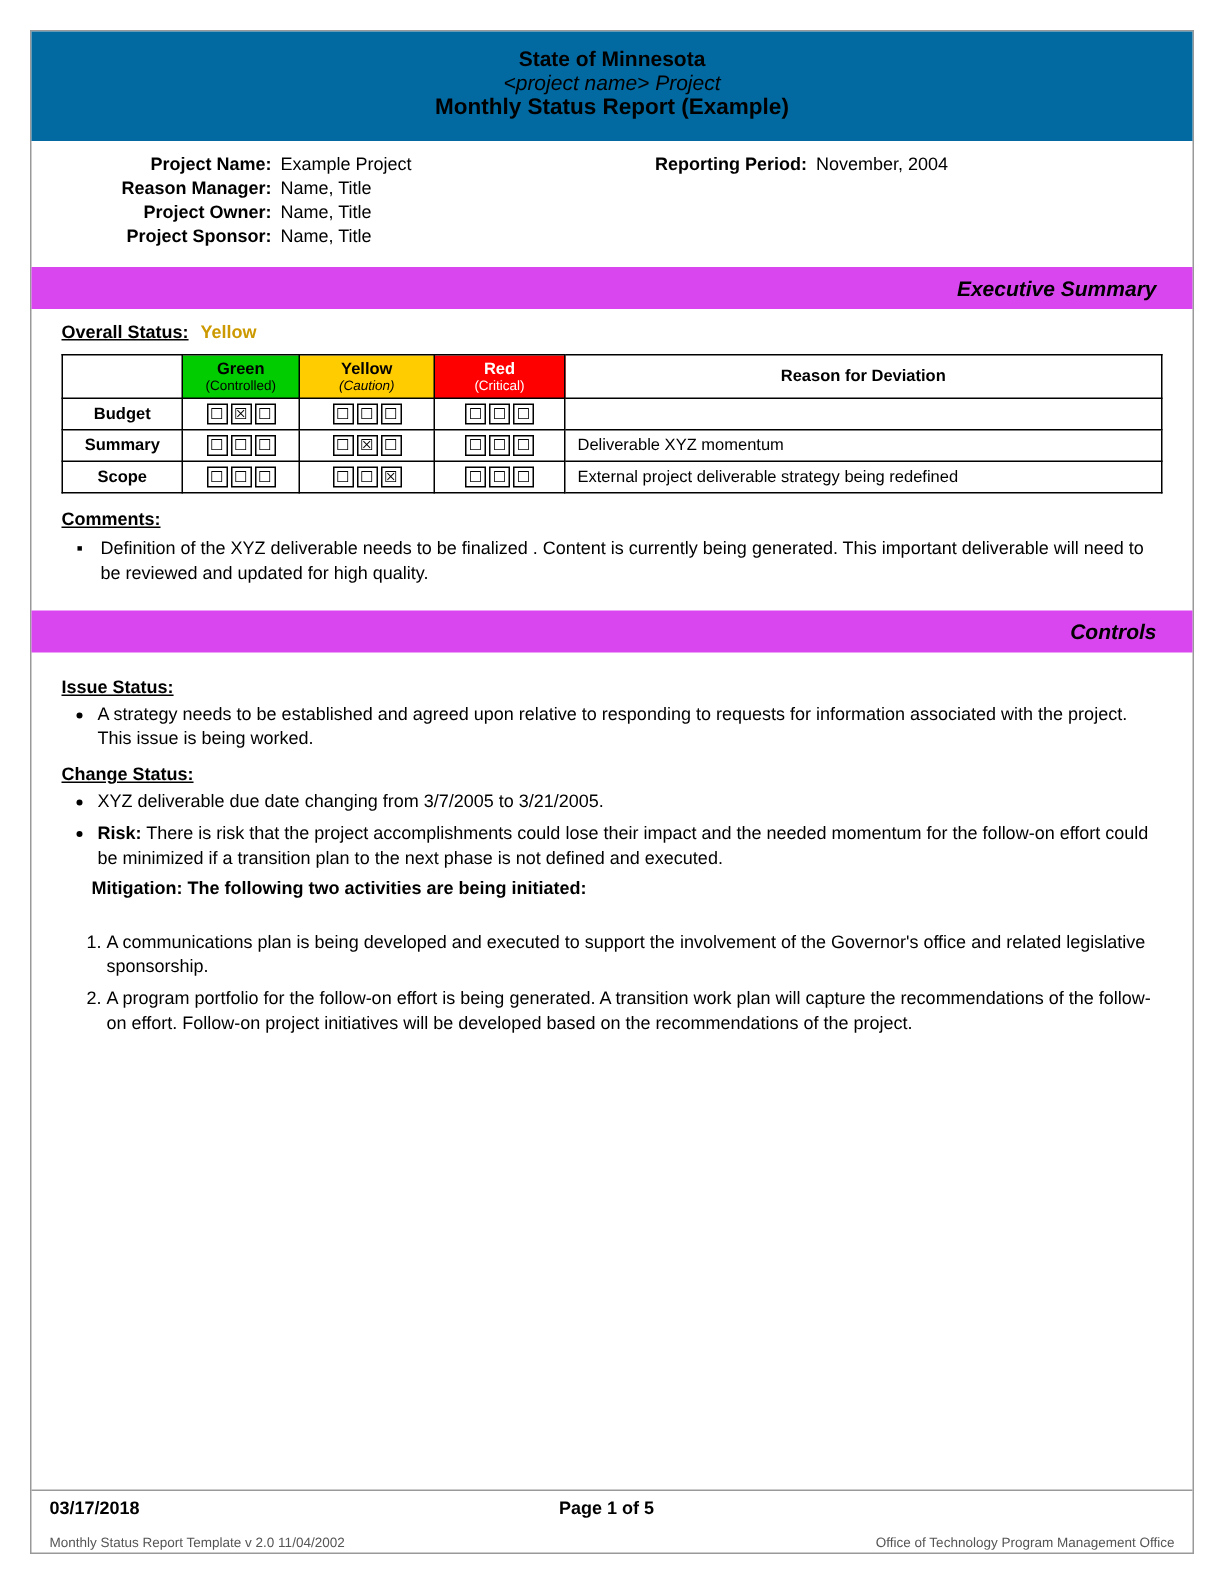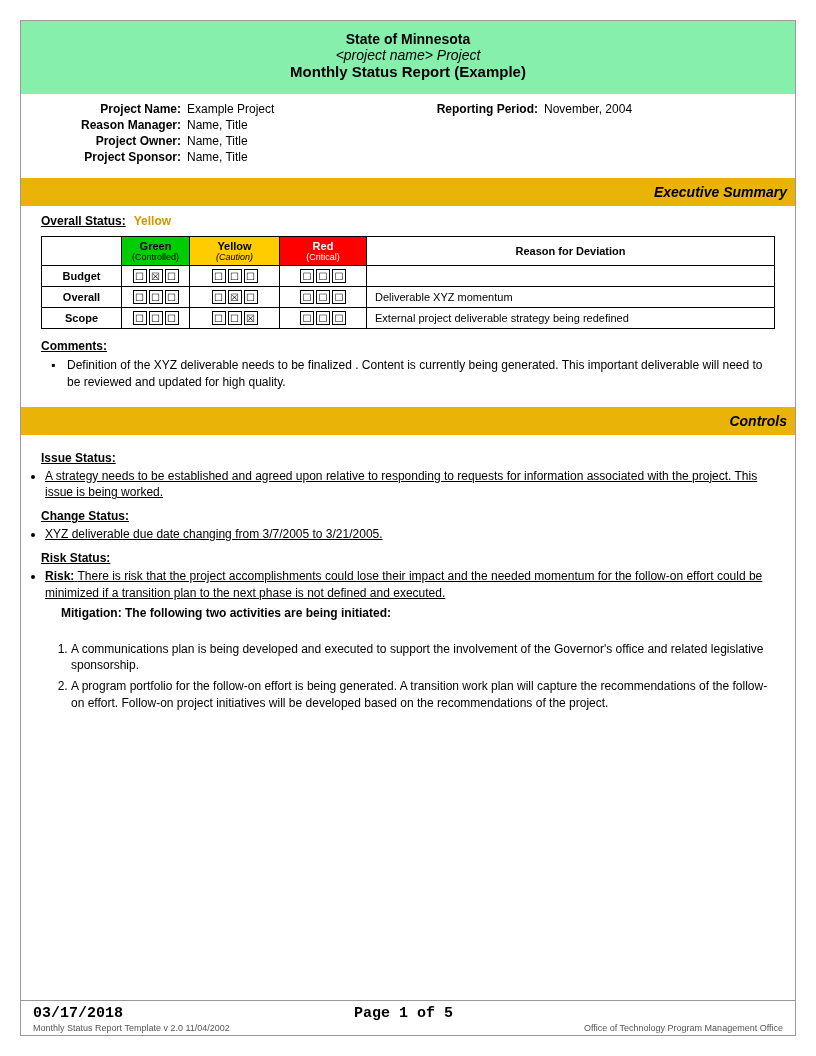--- a/index.html
+++ b/index.html
@@ -13,21 +13,21 @@
     }
     .page {
       border: 1px solid #999;
       width: 776px;
       min-height: 1016px;
       margin: 0 auto;
       padding: 0;
       position: relative;
     }
     .header-gray {
-      background: #86efac;
+      background: #0369a1;
       text-align: center;
       padding: 10px 20px 14px;
     }
     .header-gray .line1 {
       font-size: 14px;
       font-weight: bold;
     }
     .header-gray .line2 {
       font-size: 14px;
       font-style: italic;
@@ -48,23 +48,23 @@
       margin-bottom: 2px;
     }
     .info-label {
       font-weight: bold;
       min-width: 130px;
       text-align: right;
       margin-right: 6px;
     }
     .info-value {}
     .section-header {
-      background: #eab308;
+      background: #d946ef;
       text-align: right;
-      padding: 6px 8px;
+      padding: 6px 24px;
       font-style: italic;
       font-weight: bold;
       font-size: 14px;
       margin-top: 4px;
     }
     .content-area {
       padding: 8px 20px;
     }
     .overall-status {
       display: flex;
@@ -143,22 +143,21 @@
       margin-bottom: 4px;
       line-height: 1.4;
     }
     .bullet-list li::before {
       content: '▪';
       position: absolute;
       left: 0;
     }
     .dot-list {
       list-style: disc;
-      margin-left: 4px;
-      text-decoration: underline;
+      margin-left: 24px;
     }
     .dot-list li {
       margin-bottom: 4px;
       line-height: 1.4;
     }
     .sub-label {
       font-weight: bold;
       text-decoration: underline;
       margin-bottom: 3px;
       margin-top: 8px;
@@ -182,30 +181,29 @@
       position: absolute;
       bottom: 0;
       left: 0;
       right: 0;
       border-top: 1px solid #999;
       padding: 4px 12px 2px;
     }
     .footer-top {
       display: flex;
       justify-content: space-between;
-      font-size: 15px;
-      font-weight: bold;
-      font-family: Liberation Mono, monospace;
+      font-size: 12px;
+      font-weight: bold;
     }
     .footer-bottom {
       display: flex;
       justify-content: space-between;
       font-size: 9px;
       color: #555;
-      margin-top: 1px;
+      margin-top: 11px;
     }
     .main-content {
       padding-bottom: 60px;
     }
   </style>
 </head>
 <body>
 
 <div class="page">
   <div class="main-content">
@@ -251,21 +249,21 @@
 
       <div class="overall-status">
         <span class="overall-status-label">Overall Status:</span>
         <span class="status-yellow">Yellow</span>
       </div>
 
       <table class="status-table">
         <thead>
           <tr>
             <th style="width:80px;"></th>
-            <th class="green-header" style="width:68px;">
+            <th class="green-header" style="width:78px;">
               <div>Green</div>
               <div style="font-size:9px; font-weight:normal;">(Controlled)</div>
             </th>
             <th class="yellow-header" style="width:90px;">
               <div>Yellow</div>
               <div style="font-size:9px; font-weight:normal;font-style:italic;">(Caution)</div>
             </th>
             <th class="red-header" style="width:87px;margin-left:44px;">
               <div>Red</div>
               <div style="font-size:9px; font-weight:normal;">(Critical)</div>
@@ -289,21 +287,21 @@
                   <span class="cb">☐</span>
                 </div></td>
               <td><div class="checkbox-group">
                   <span class="cb">☐</span>
                   <span class="cb">☐</span>
                   <span class="cb">☐</span>
                 </div></td>
               <td class="reason-cell"></td>
             </tr>
             <tr>
-              <td class="row-label">Overall</td>
+              <td class="row-label">Summary</td>
               <td><div class="checkbox-group">
                   <span class="cb">☐</span>
                   <span class="cb">☐</span>
                   <span class="cb">☐</span>
                 </div></td>
               <td><div class="checkbox-group">
                   <span class="cb">☐</span>
                   <span class="cb">☒</span>
                   <span class="cb">☐</span>
                 </div></td>
@@ -357,21 +355,20 @@
         </li>
       </ul>
 
       <div class="sub-label">Change Status:</div>
       <ul class="dot-list">
         <li>
           <span>XYZ  deliverable due date changing from   3/7/2005 to 3/21/2005.</span>
         </li>
       </ul>
 
-      <div class="sub-label">Risk Status:</div>
       <ul class="dot-list">
         <li>
           <span style="font-weight:bold;">Risk:</span>
           <span>There is risk that the project accomplishments could lose their impact and the needed momentum for the follow-on effort could be   minimized if a transition plan to the next phase is not defined and executed.</span>
         </li>
       </ul>
 
       <div class="mitigation-label">
         <span style="font-weight:bold;">Mitigation:</span>
         <span>The following two activities are being initiated:</span>

